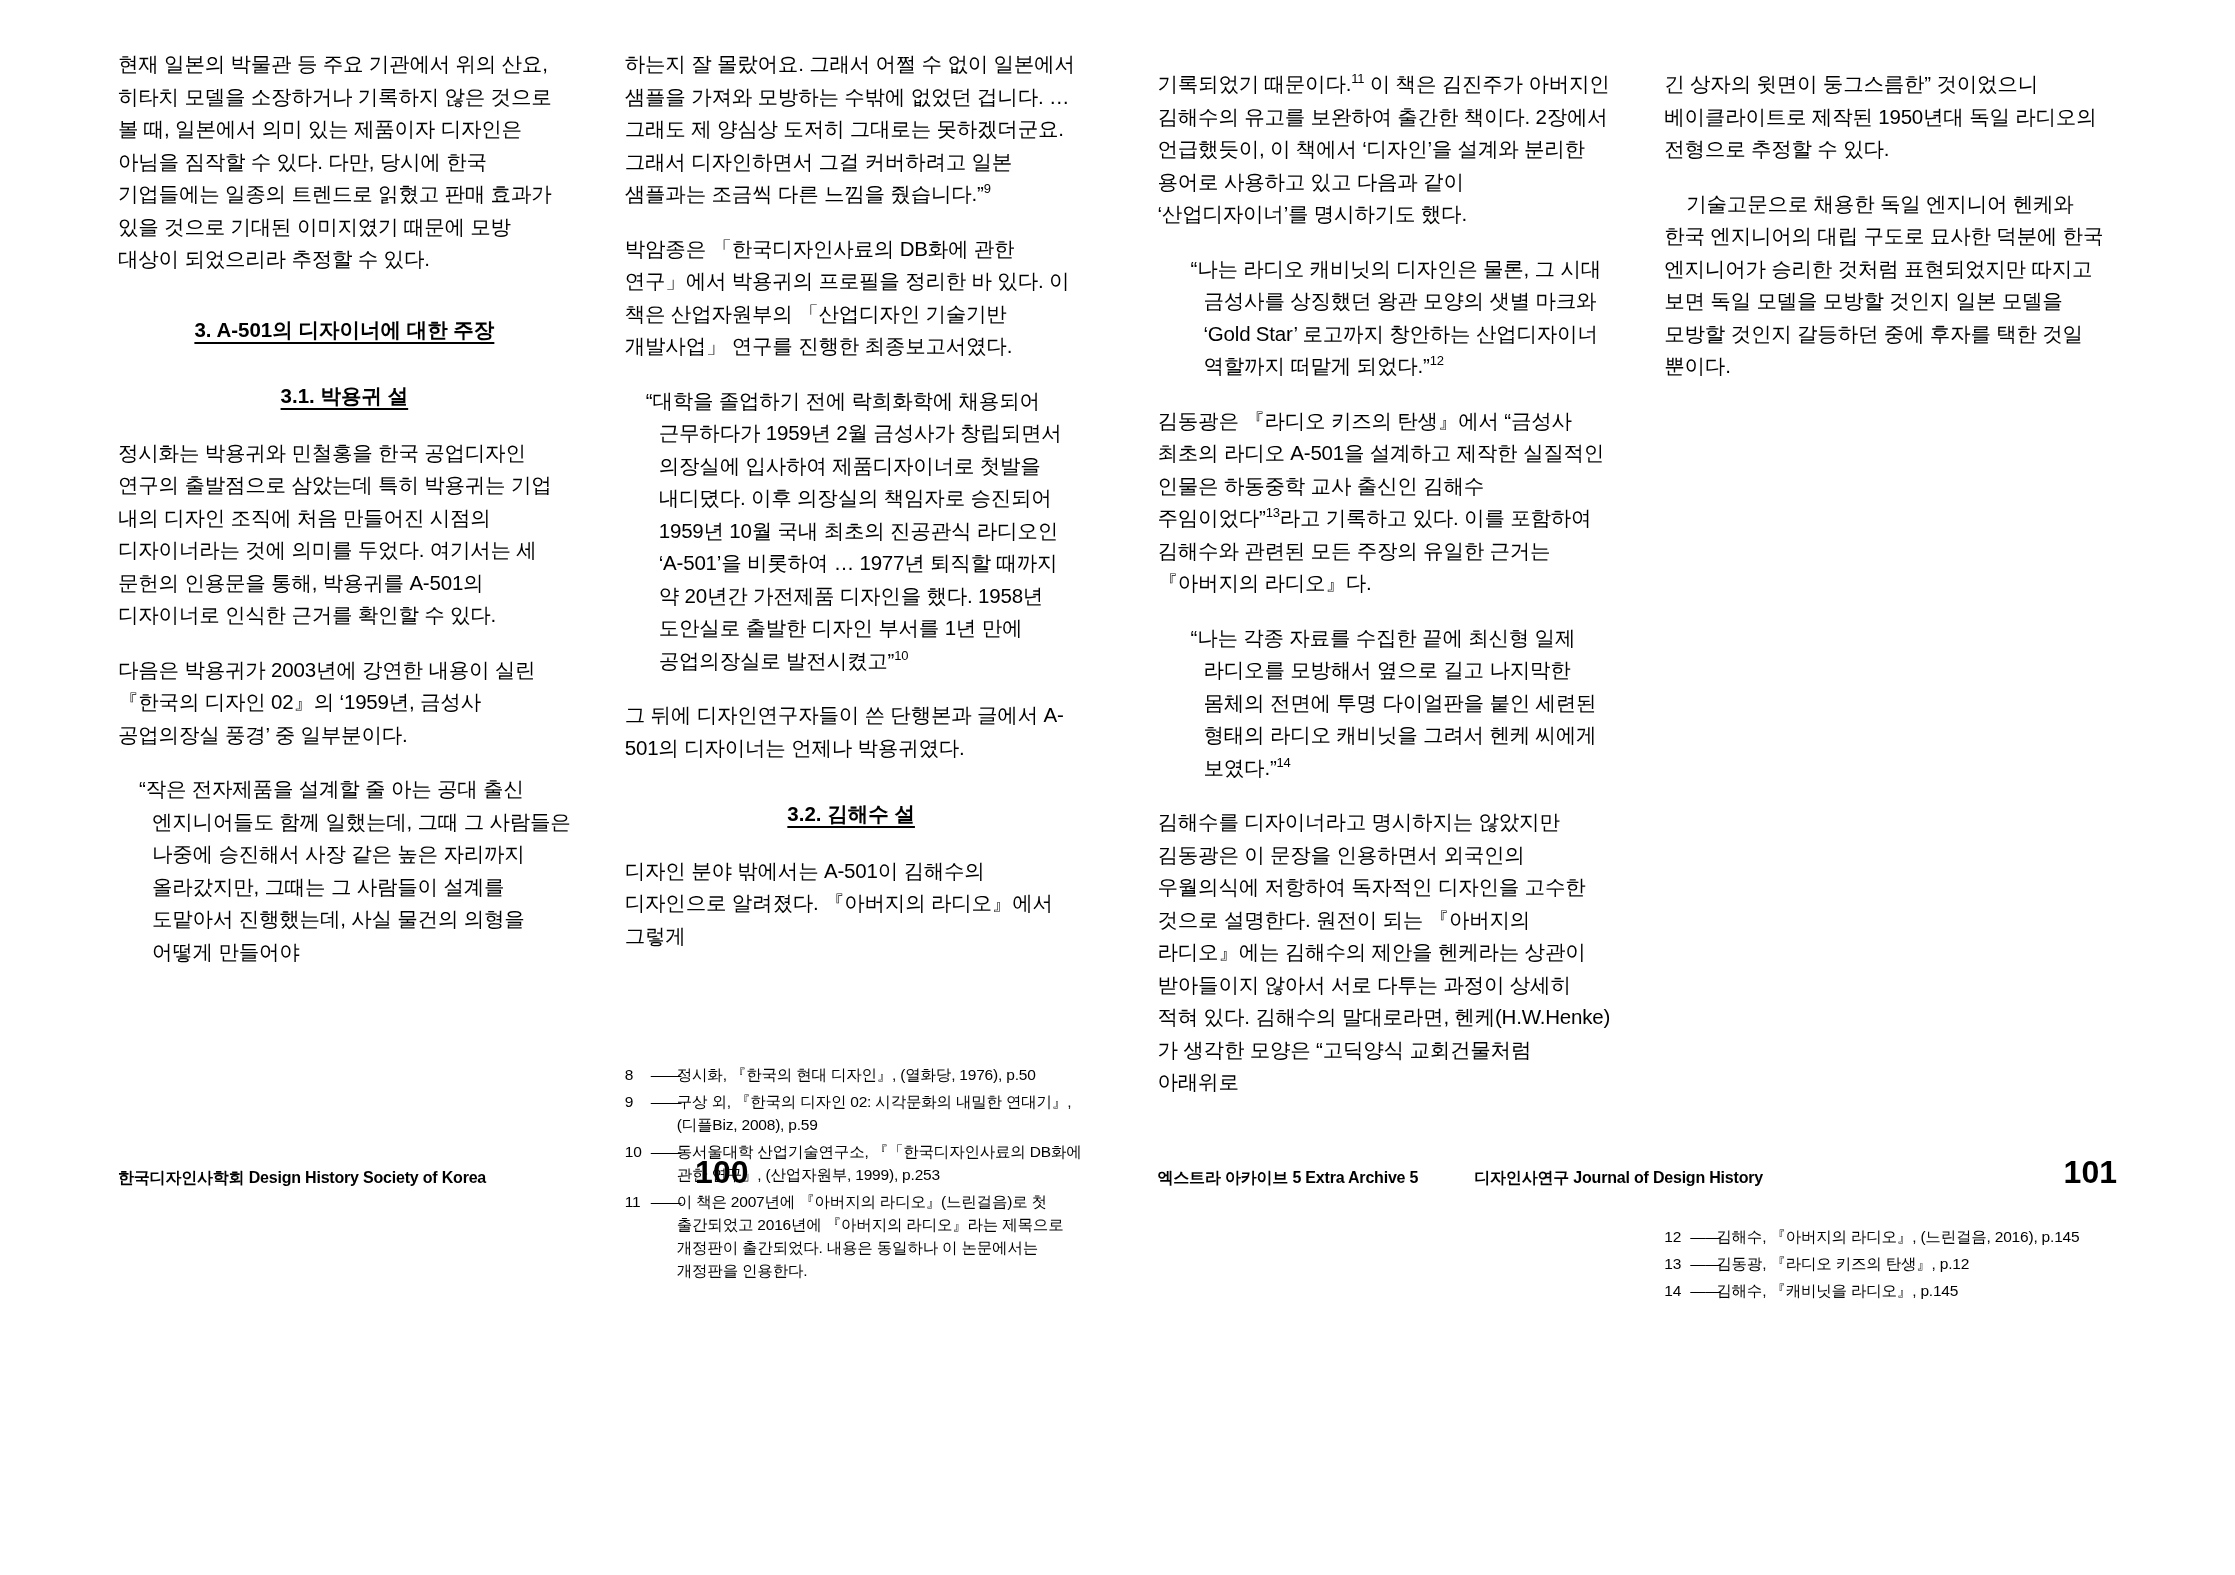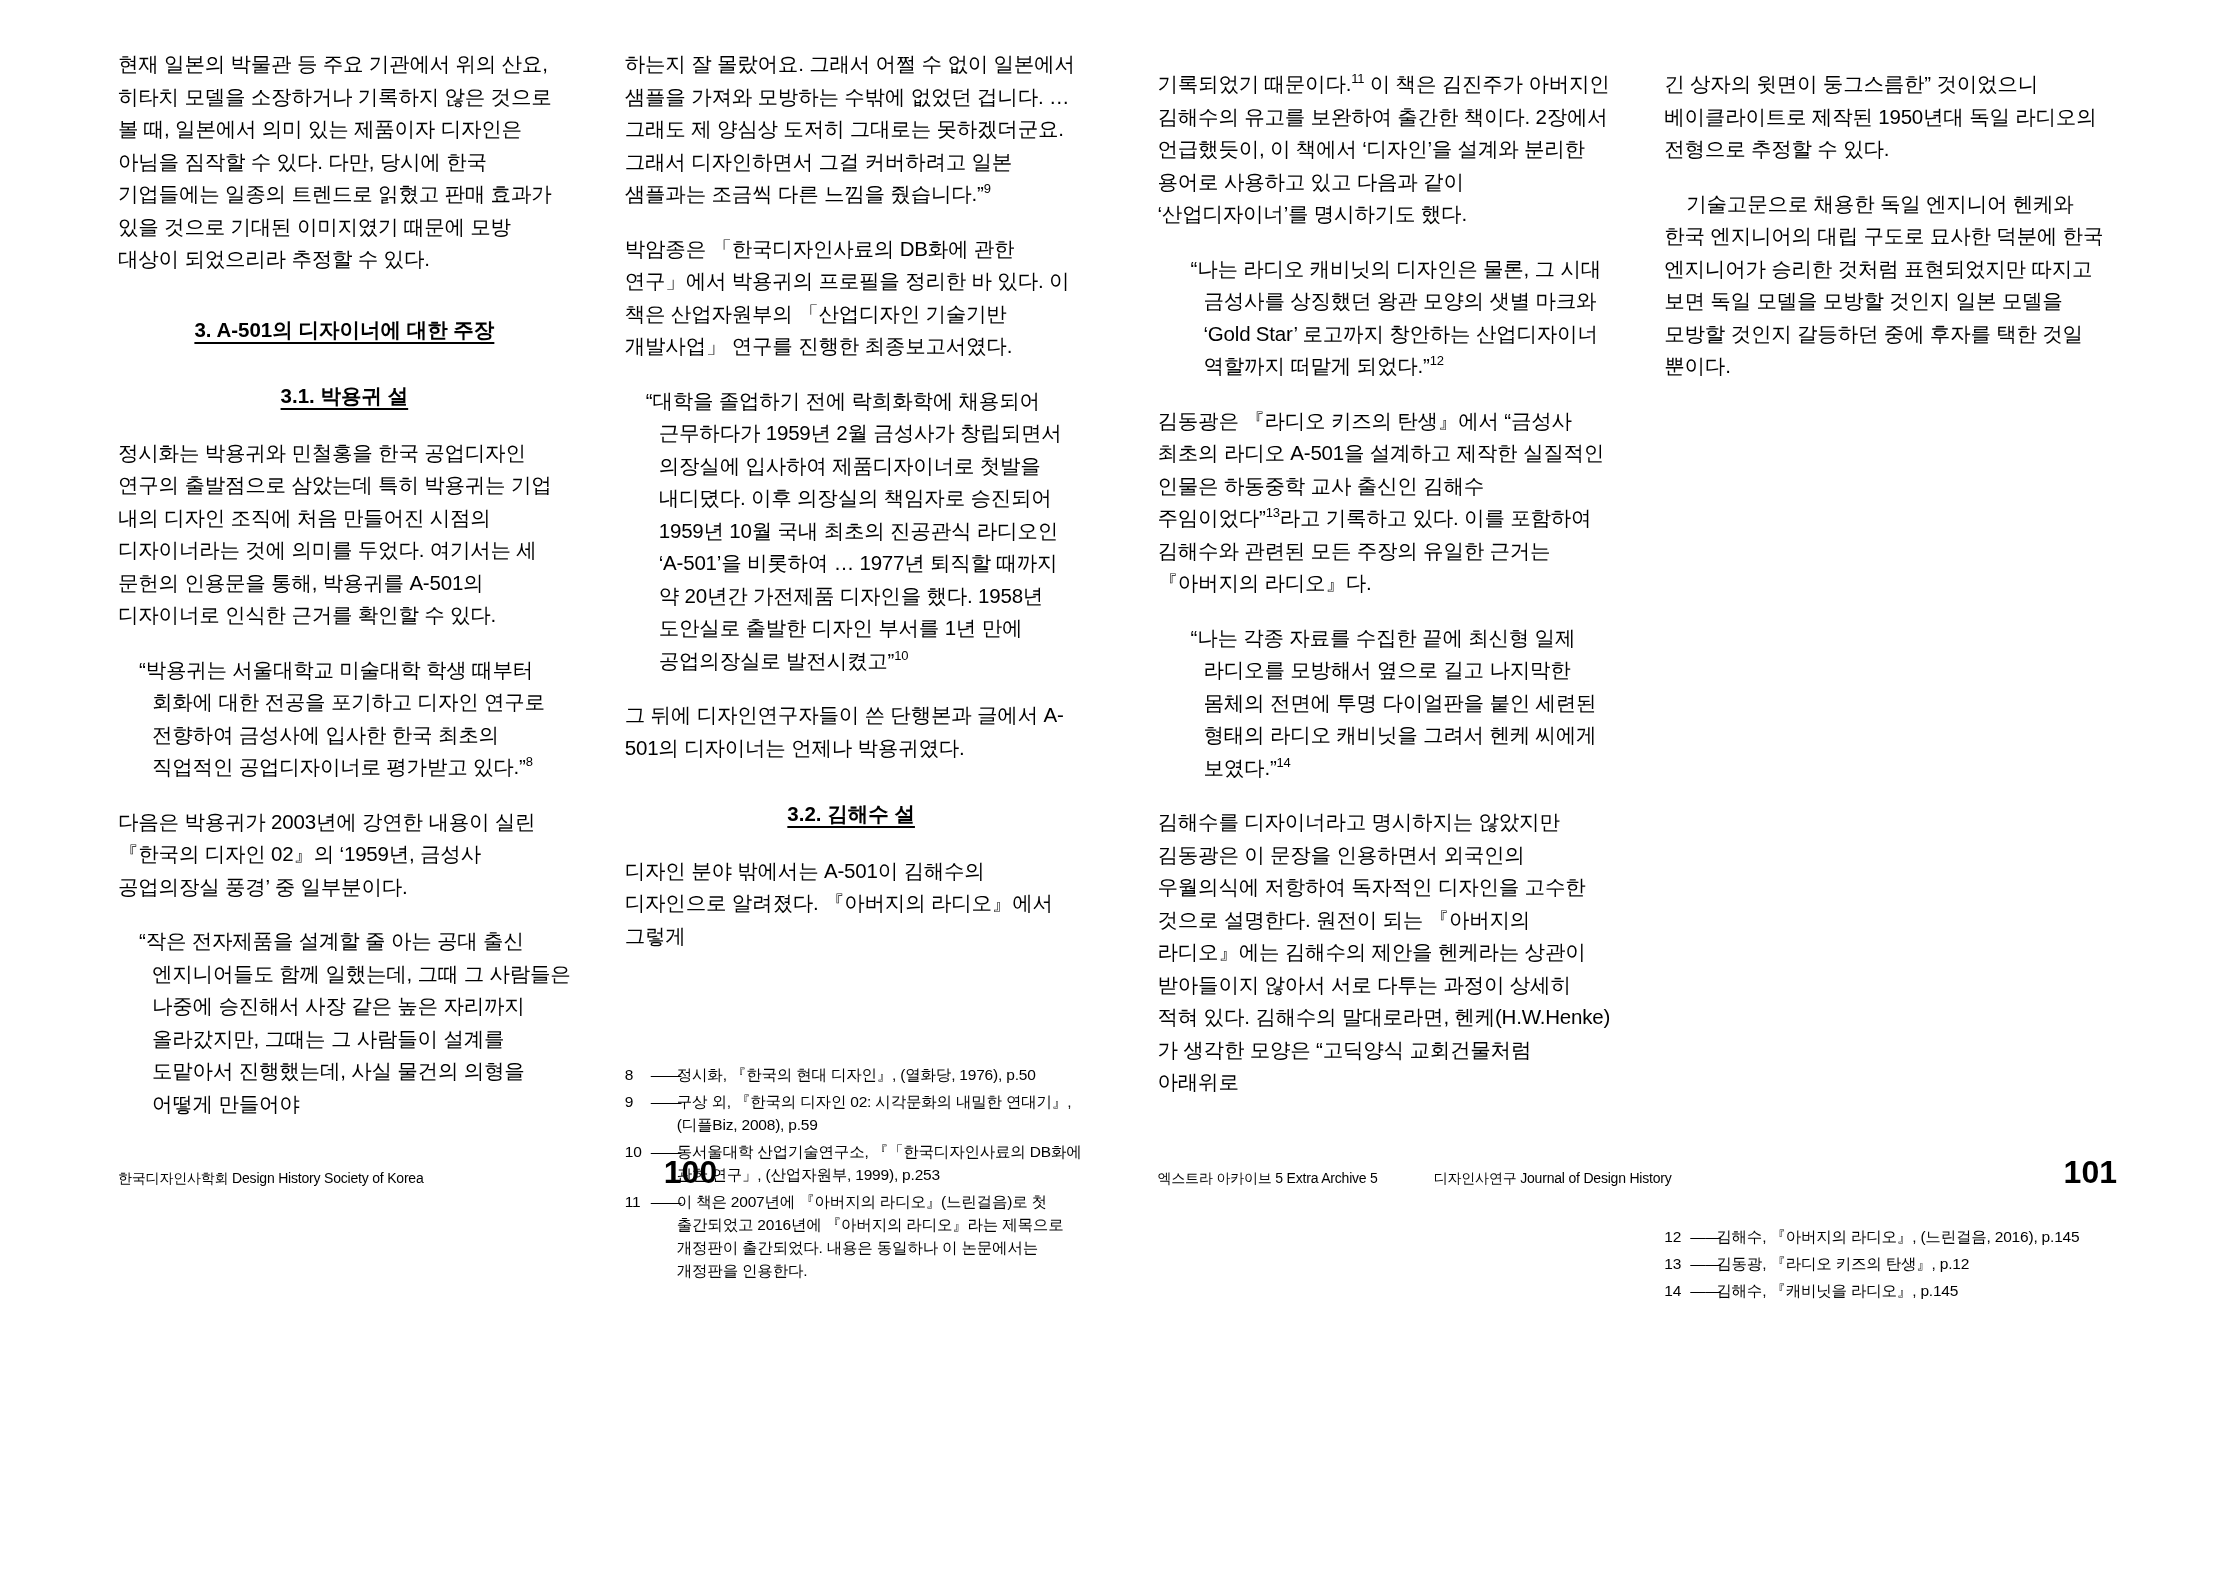--- a/index.html
+++ b/index.html
@@ -122,22 +122,22 @@
     justify-content: space-between;
     width: calc(100% - 158px);
   }
   .footer-right {
     left: 40px;
     right: 108px;
     justify-content: space-between;
     width: calc(100% - 158px);
   }
   .footer-text {
-    font-size: 14px;
-    font-weight: normal;
+    font-size: 16px;
+    font-weight: bold;
     letter-spacing: -0.2px;
   }
   .folio {
     font-size: 32px;
     font-weight: bold;
   }
   .footer-mid {
     display: flex;
     gap: 56px;
     align-items: baseline;
@@ -154,21 +154,20 @@
       <div class="col">
         <p>현재 일본의 박물관 등 주요 기관에서 위의 산요, 히타치 모델을 소장하거나 기록하지 않은 것으로 볼 때, 일본에서 의미 있는 제품이자 디자인은 아님을 짐작할 수 있다. 다만, 당시에 한국 기업들에는 일종의 트렌드로 읽혔고 판매 효과가 있을 것으로 기대된 이미지였기 때문에 모방 대상이 되었으리라 추정할 수 있다.</p>
 
         <h2 class="section">3. A-501의 디자이너에 대한 주장</h2>
 
 
         <h3 class="subsection">3.1. 박용귀 설</h3>
 
         <p>정시화는 박용귀와 민철홍을 한국 공업디자인 연구의 출발점으로 삼았는데 특히 박용귀는 기업 내의 디자인 조직에 처음 만들어진 시점의 디자이너라는 것에 의미를 두었다. 여기서는 세 문헌의 인용문을 통해, 박용귀를 A-501의 디자이너로 인식한 근거를 확인할 수 있다.</p>
 
-        <p class="quote"><span>“박용귀는 서울대학교 미술대학 학생 때부터 회화에 대한 전공을 포기하고 디자인 연구로 전향하여 금성사에 입사한 한국 최초의 직업적인 공업디자이너로 평가받고 있다.”</span><sup>8</sup></p>
 
         <p>다음은 박용귀가 2003년에 강연한 내용이 실린 『한국의 디자인 02』의 ‘1959년, 금성사 공업의장실 풍경’ 중 일부분이다.</p>
 
         <p class="quote">“작은 전자제품을 설계할 줄 아는 공대 출신 엔지니어들도 함께 일했는데, 그때 그 사람들은 나중에 승진해서 사장 같은 높은 자리까지 올라갔지만, 그때는 그 사람들이 설계를 도맡아서 진행했는데, 사실 물건의 의형을 어떻게 만들어야</p>
       </div>
 
       <div class="col">
         <p><span>하는지 잘 몰랐어요. 그래서 어쩔 수 없이 일본에서 샘플을 가져와 모방하는 수밖에 없었던 겁니다. … 그래도 제 양심상 도저히 그대로는 못하겠더군요. 그래서 디자인하면서 그걸 커버하려고 일본 샘플과는 조금씩 다른 느낌을 줬습니다.”</span><sup>9</sup></p>
 
         <p>박암종은 「한국디자인사료의 DB화에 관한 연구」에서 박용귀의 프로필을 정리한 바 있다. 이 책은 산업자원부의 「산업디자인 기술기반 개발사업」 연구를 진행한 최종보고서였다.</p>

